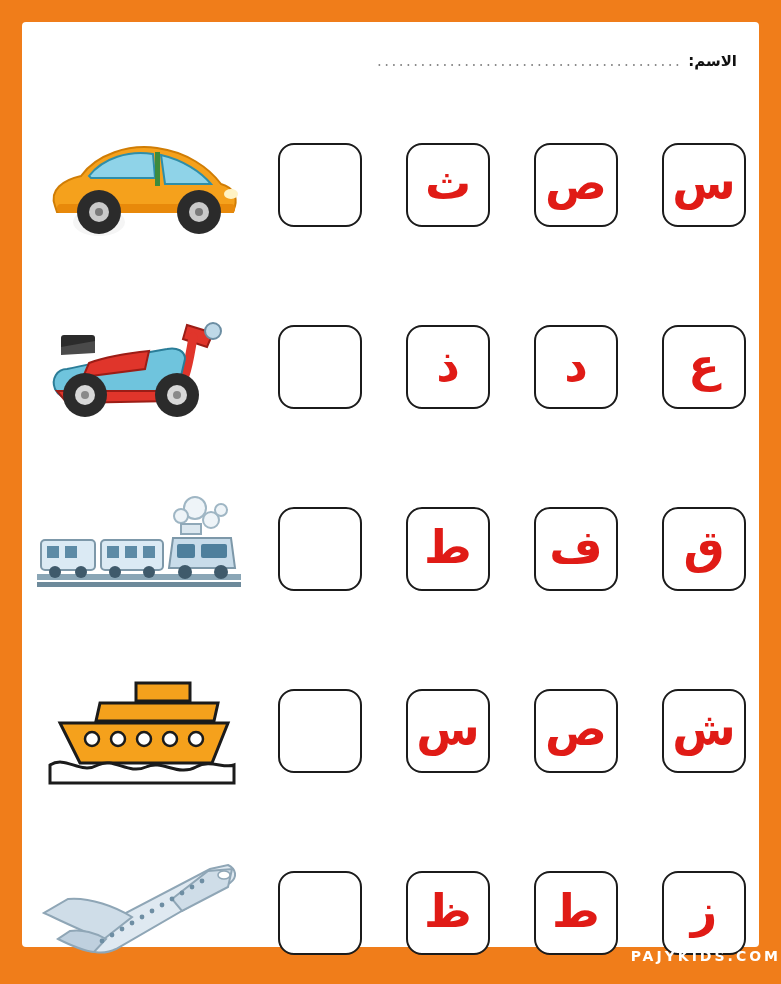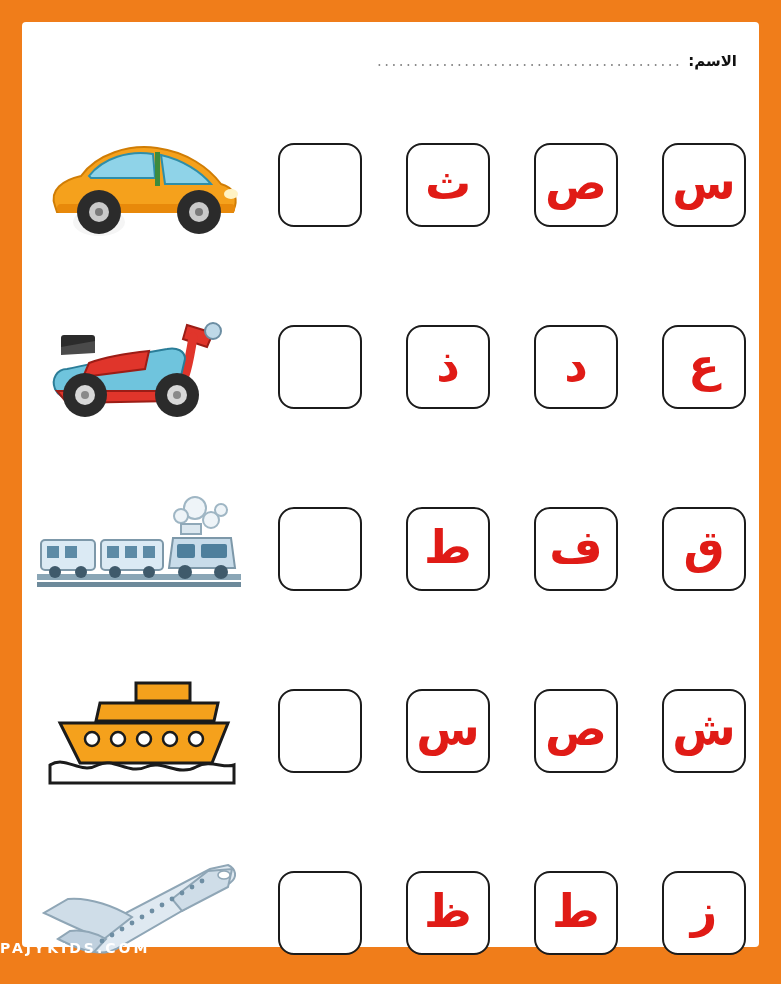--- a/index.html
+++ b/index.html
@@ -93,23 +93,23 @@
     font-size: 46px;
     font-weight: bold;
     color: #e01b16;
     line-height: 1;
     direction: rtl;
     margin-top: -4px;
   }
   .footer {
     position: absolute;
     left: 0;
-    bottom: 28px;
+    bottom: 20px;
     width: 781px;
-    text-align: left;
+    text-align: right;
     color: #ffffff;
     font-size: 14px;
     font-weight: bold;
     letter-spacing: 3px;
   }
 </style>
 </head>
 <body>
 
 <div class="sheet">

